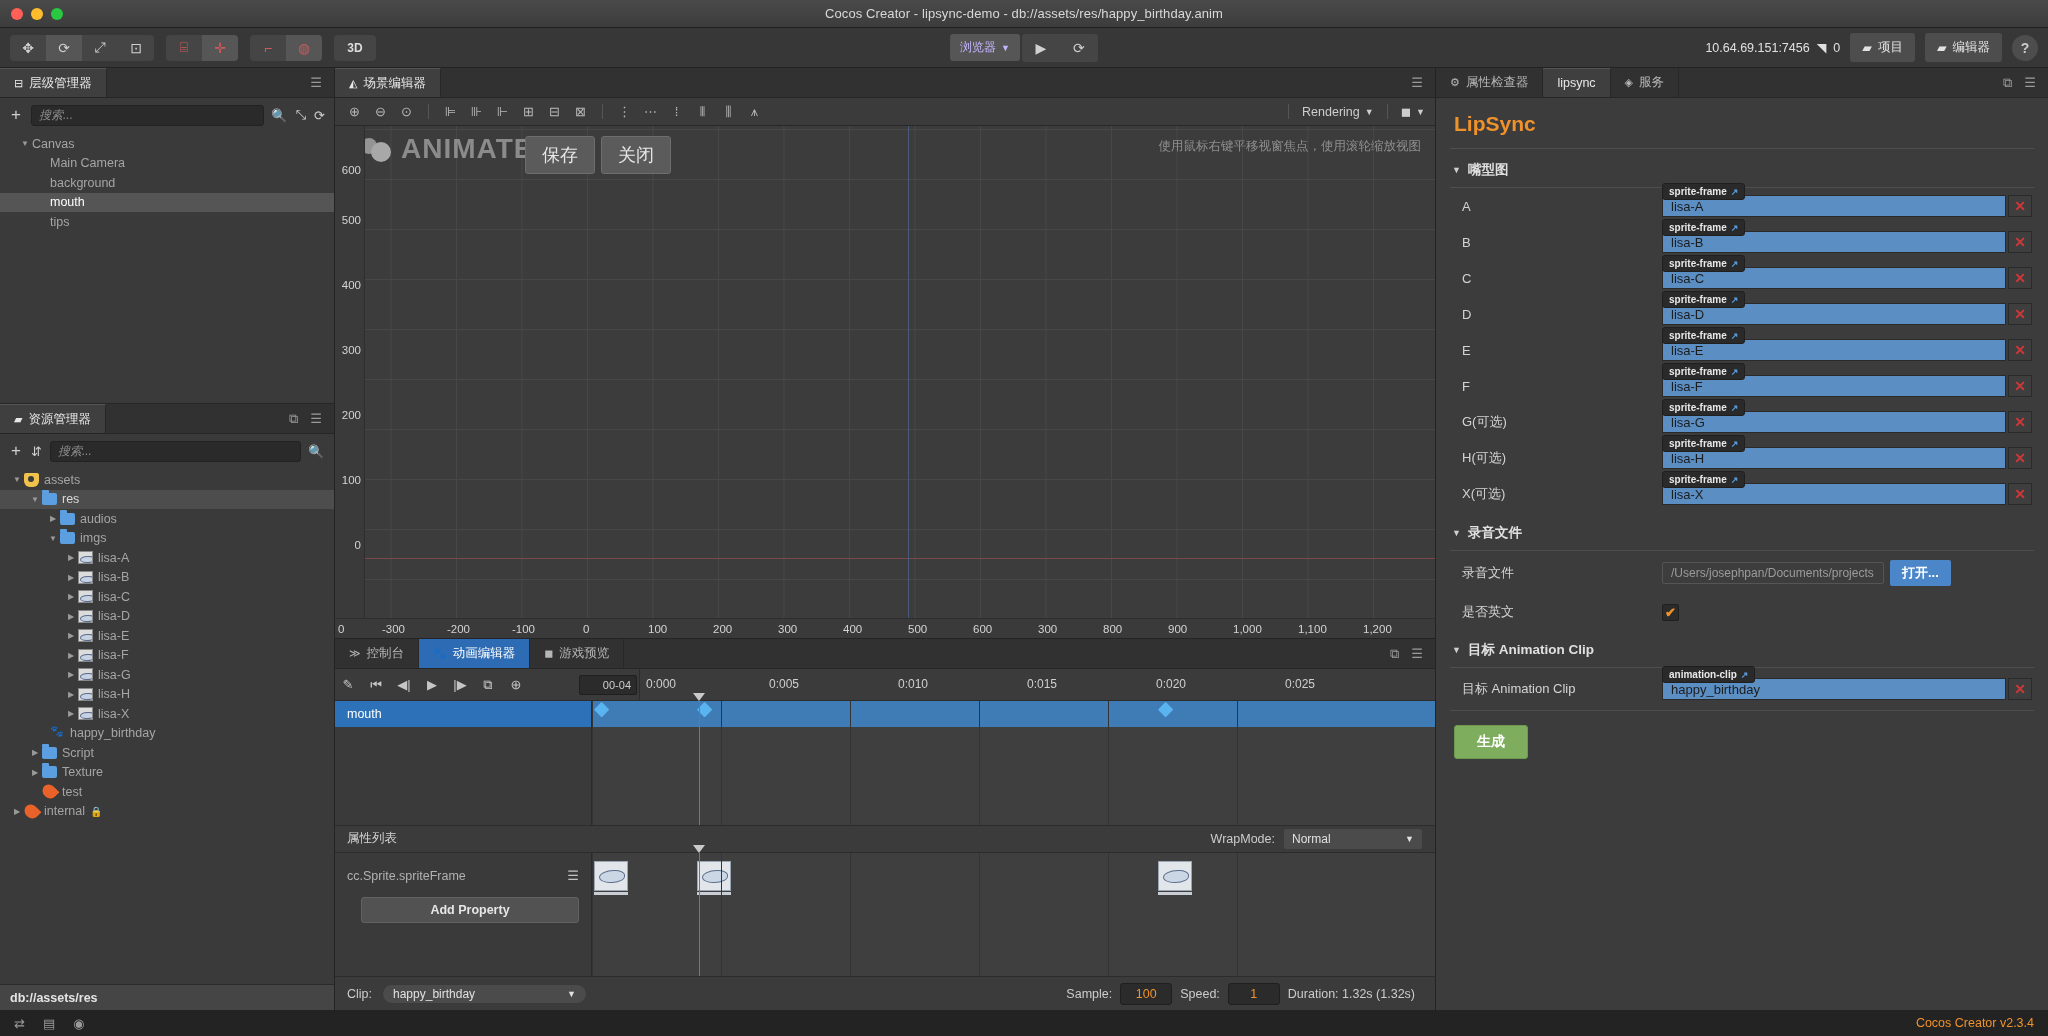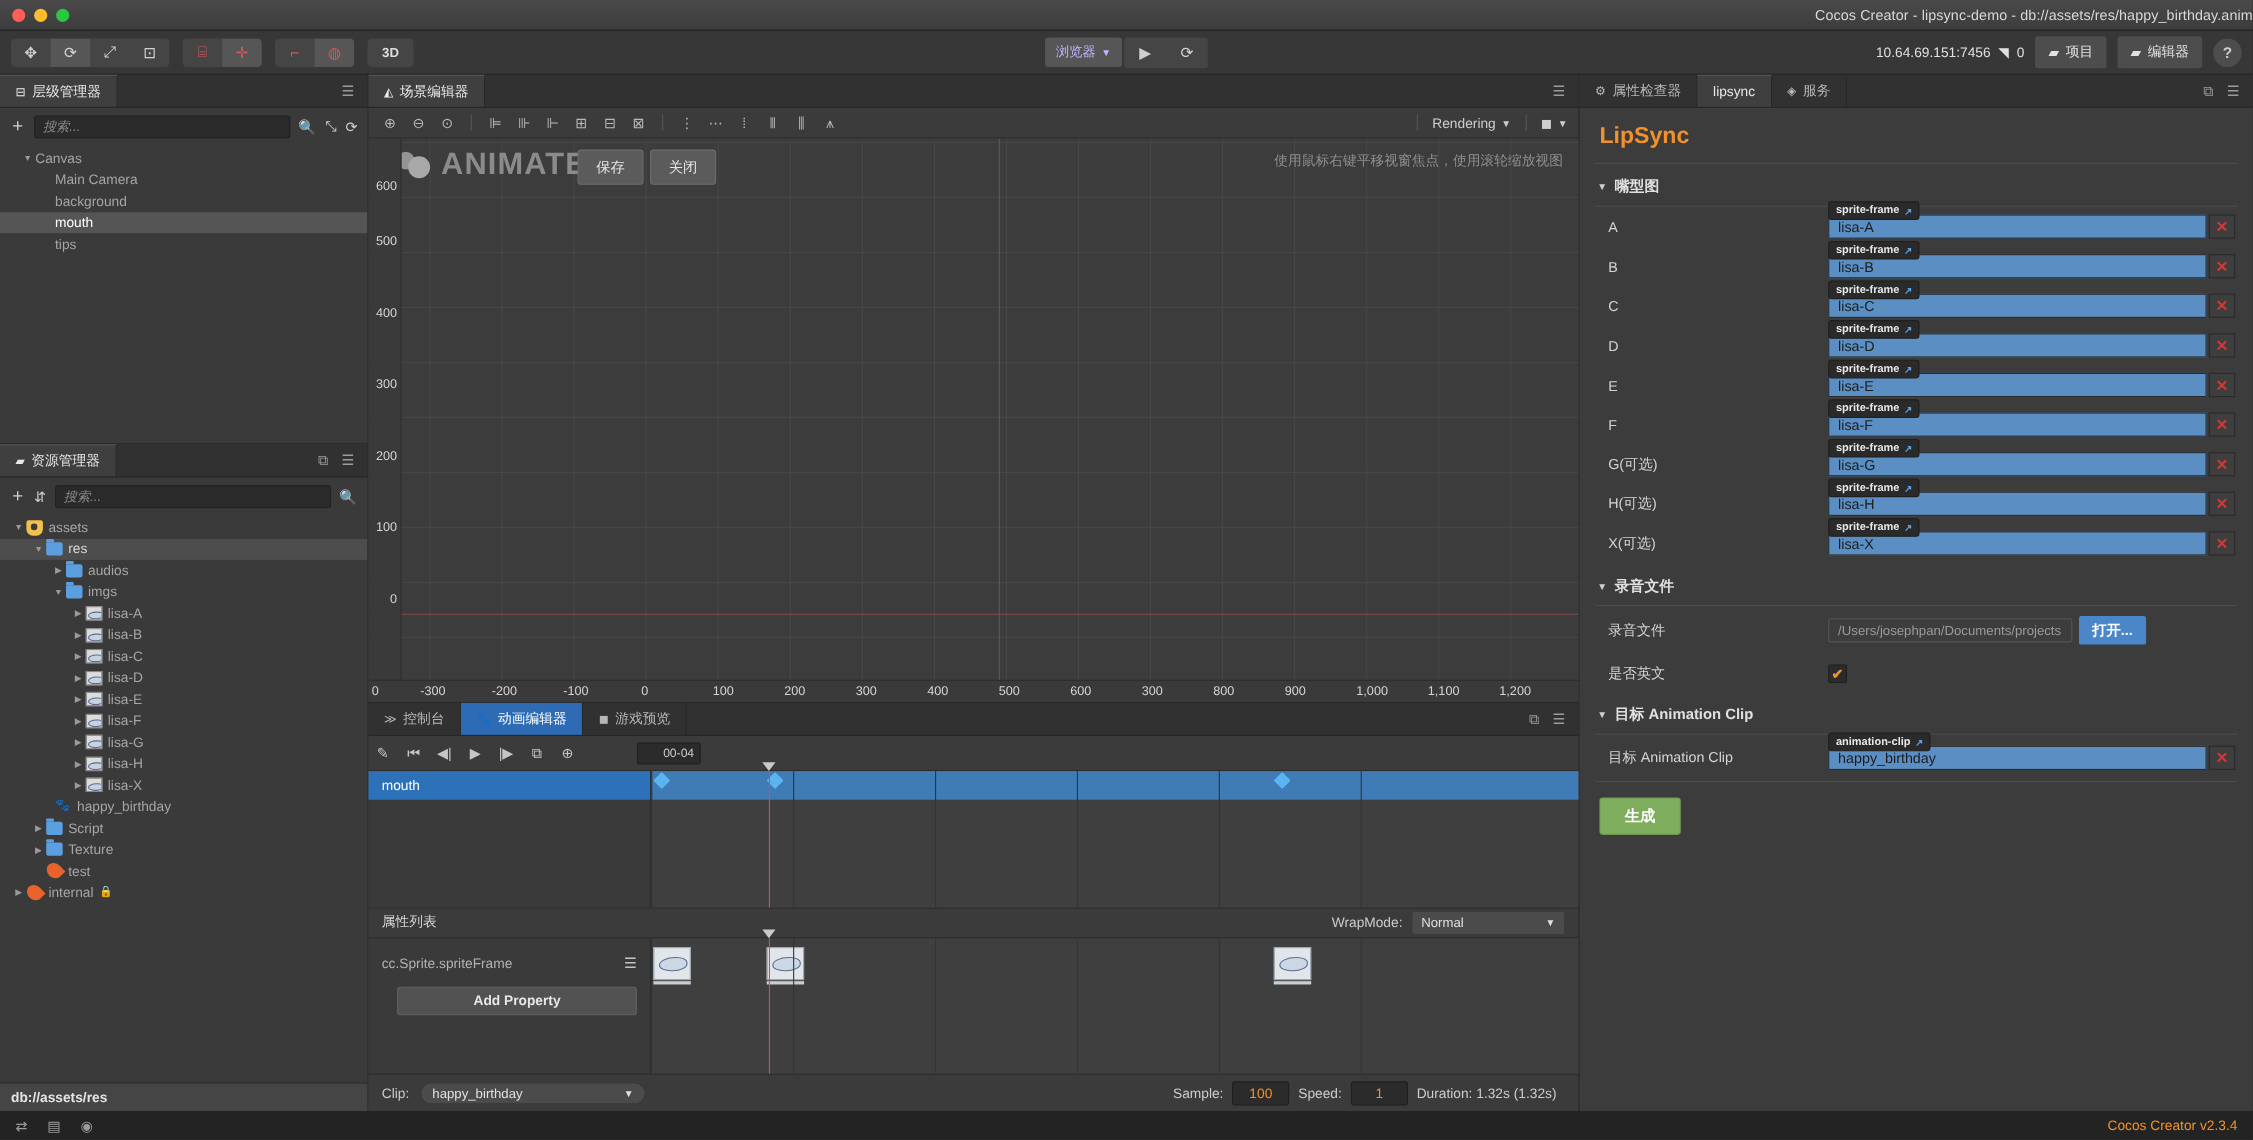--- a/index.html
+++ b/index.html
@@ -17,21 +17,21 @@
     height: 28px; background: linear-gradient(#4a4a4a, #3c3c3c);
     border-bottom: 1px solid #1f1f1f;
     display: flex; align-items: center; position: relative; flex: 0 0 28px;
   }
   .traffic { display: flex; gap: 8px; padding-left: 11px; }
   .tl { width: 12px; height: 12px; border-radius: 50%; }
   .tl.red { background: #ff5f57; }
   .tl.yellow { background: #ffbd2e; }
   .tl.green { background: #28c840; }
   .title-text {
-    position: absolute; left: 0; right: 0; text-align: right;
+    position: absolute; left: 0; right: 0; text-align: center;
     font-size: 13px; color: #d8d8d8; letter-spacing: .1px;
   }
 
   
   .toolbar {
     height: 40px; background: #373737; border-bottom: 1px solid #222;
     display: flex; align-items: center; padding: 0 10px; gap: 12px; flex: 0 0 40px;
     position: relative;
   }
   .tgroup { display: flex; background: #454545; border-radius: 4px; overflow: hidden; }
@@ -148,21 +148,21 @@
     position: absolute; left: 18px; top: 7px; display: flex; align-items: center; gap: 10px;
     color: #8b8b8b; font-size: 28px; font-weight: bold; letter-spacing: 1px;
   }
   .logo-blobs { position: relative; width: 38px; height: 30px; }
   .logo-blobs i { position: absolute; border-radius: 50%; background: #8a8a8a; display:block; }
   .logo-blobs i:nth-child(1){ width:12px;height:12px; left:0; top:0; background:#6d6d6d;}
   .logo-blobs i:nth-child(2){ width:16px;height:16px; left:8px; top:4px; background:#949494;}
   .logo-blobs i:nth-child(3){ width:20px;height:20px; left:18px; top:8px; background:#a8a8a8;}
   .scene-btns { position: absolute; left: 190px; top: 10px; display: flex; gap: 6px; }
   .scene-btn {
-    background: #5b5b5b; color: #e6e6e6; font-size: 13px; padding: 6px 16px;
+    background: #5b5b5b; color: #e6e6e6; font-size: 18px; padding: 6px 16px;
     border: 1px solid #6d6d6d; border-radius: 3px;
   }
   .scene-hint {
     position: absolute; right: 14px; top: 12px; color: #8f8f8f; font-size: 12.5px;
   }
   
   .mouth-sel-box { position: absolute; left: 181px; top: 83px; width: 268px; height: 211px; border: 1px solid #6ea8e8; }
   .mouth-art { position: absolute; left: 20px; top: 22px; width: 230px; height: 125px; }
   .click-label { position:absolute; left:0; right:0; top: 155px; text-align:center; color:#222; font-size: 22px; }
   .gizmo-up { position: absolute; left: 303px; top: 0px; width: 2px; height: 165px; background: #3cd63c; }
@@ -664,20 +664,28 @@
 
         <div class="anim-toolbar">
           <span class="aicon">✎</span>
           <span class="aicon">⏮</span>
           <span class="aicon">◀|</span>
           <span class="aicon">▶</span>
           <span class="aicon">|▶</span>
           <span class="aicon">⧉</span>
           <span class="aicon">⊕</span>
           <div class="frame-box">00-04</div>
+          <div class="timeline-head">
+            <span class="tick-label" style="left:6px">0:000</span>
+            <span class="tick-label" style="left:129px">0:005</span>
+            <span class="tick-label" style="left:258px">0:010</span>
+            <span class="tick-label" style="left:387px">0:015</span>
+            <span class="tick-label" style="left:516px">0:020</span>
+            <span class="tick-label" style="left:645px">0:025</span>
+          </div>
         </div>
 
         <div class="track-area">
           <div class="track-names">
             <div class="track-name-row">mouth</div>
           </div>
           <div class="track-lanes">
             <div class="lane-row">
               <div class="keyframe" style="left:8px"></div>
               <div class="keyframe" style="left:111px"></div>

